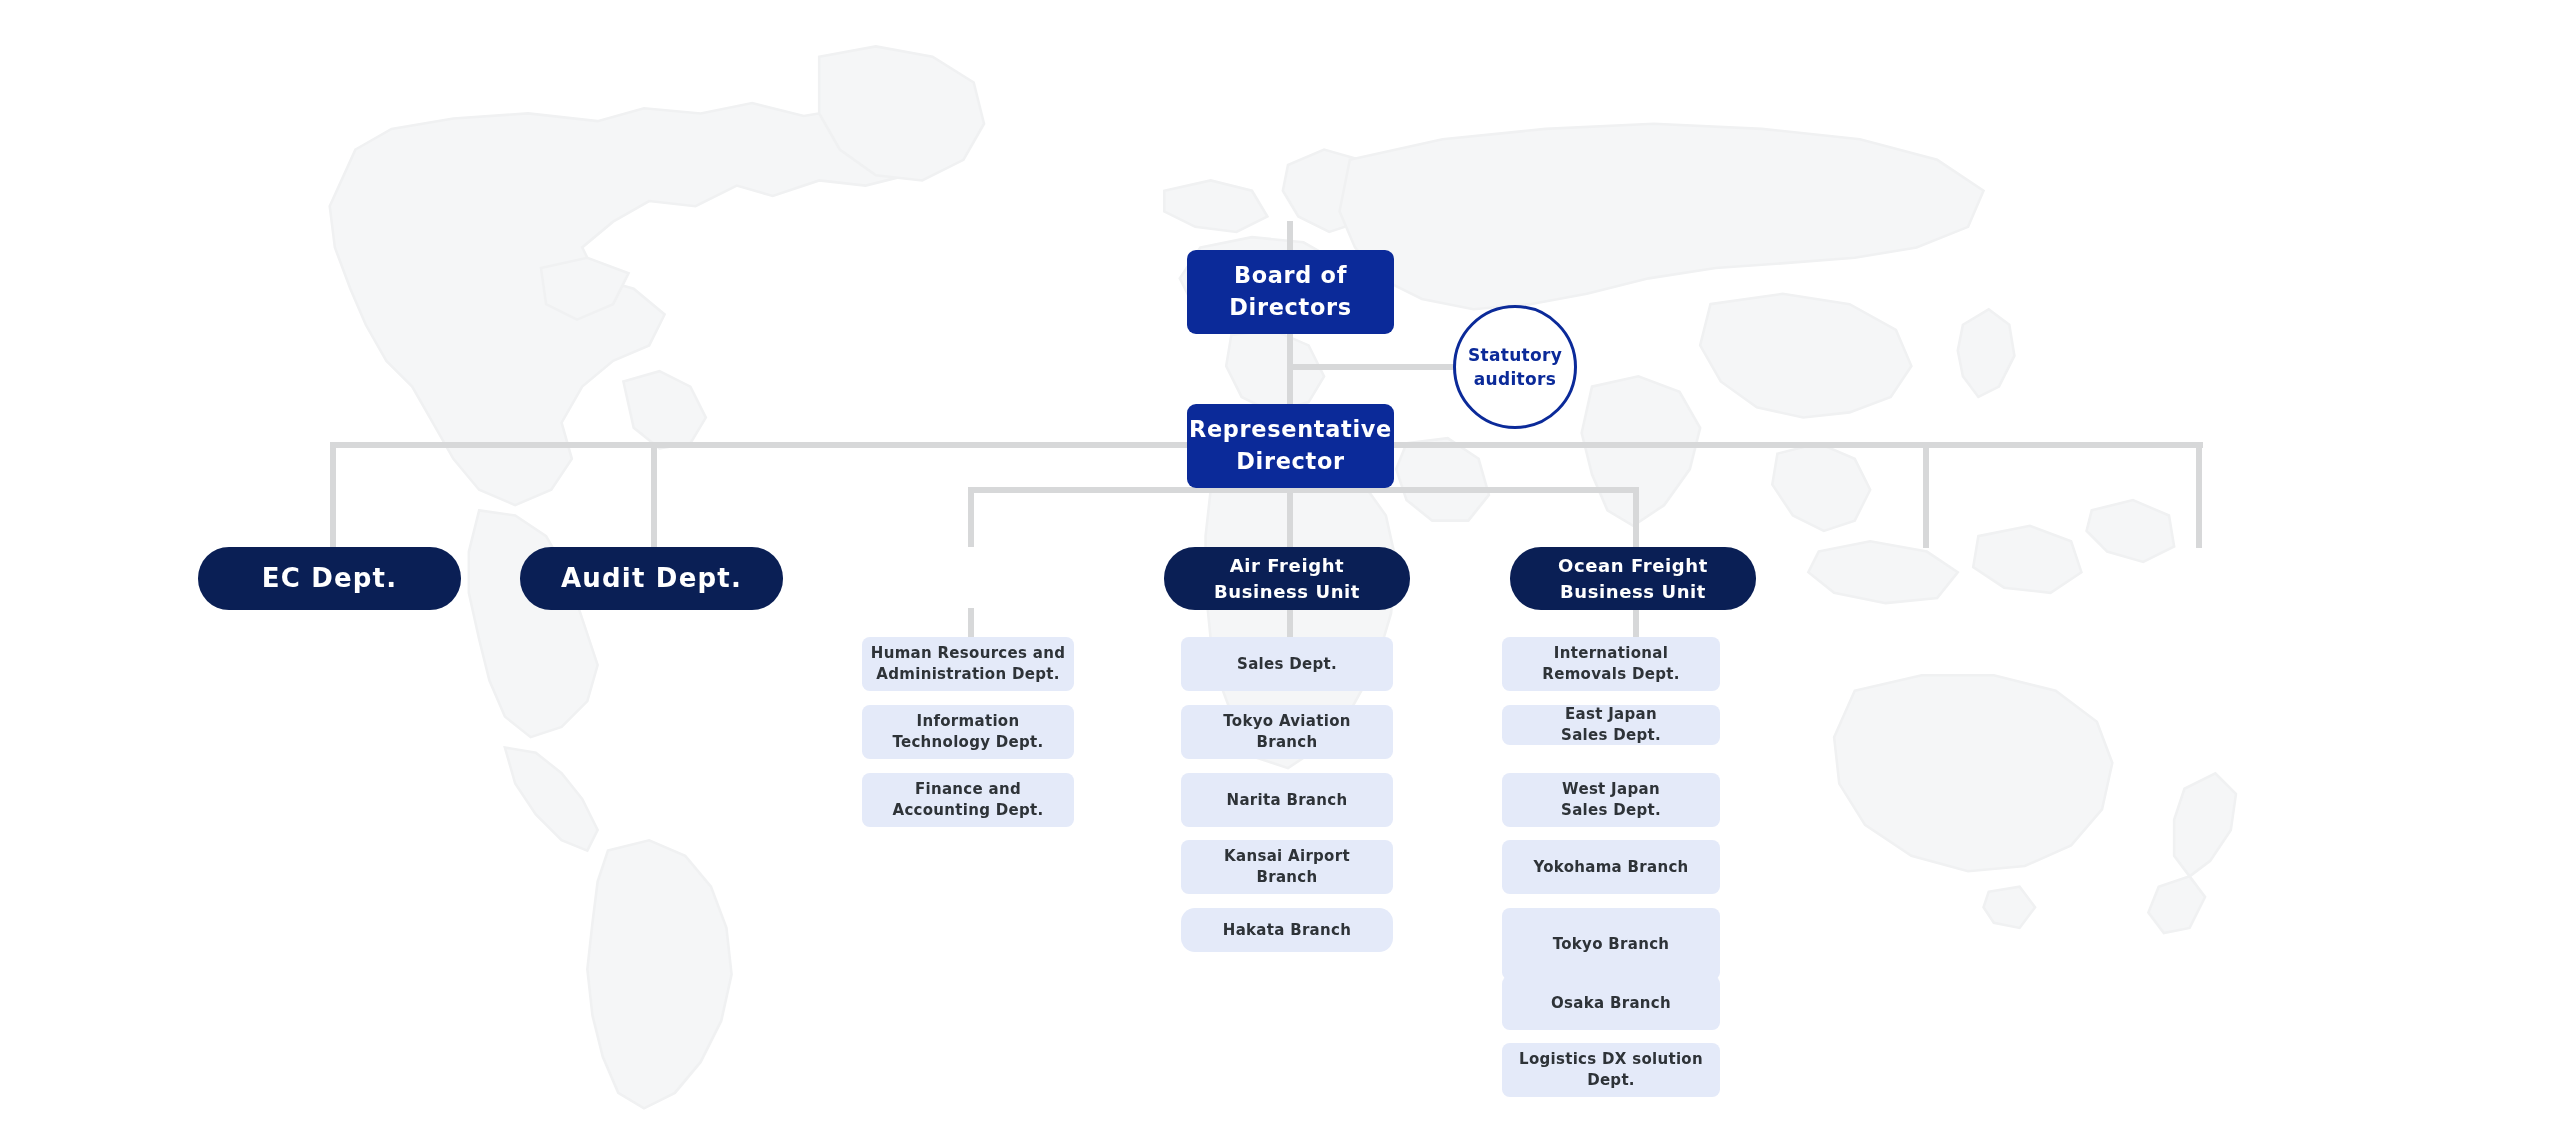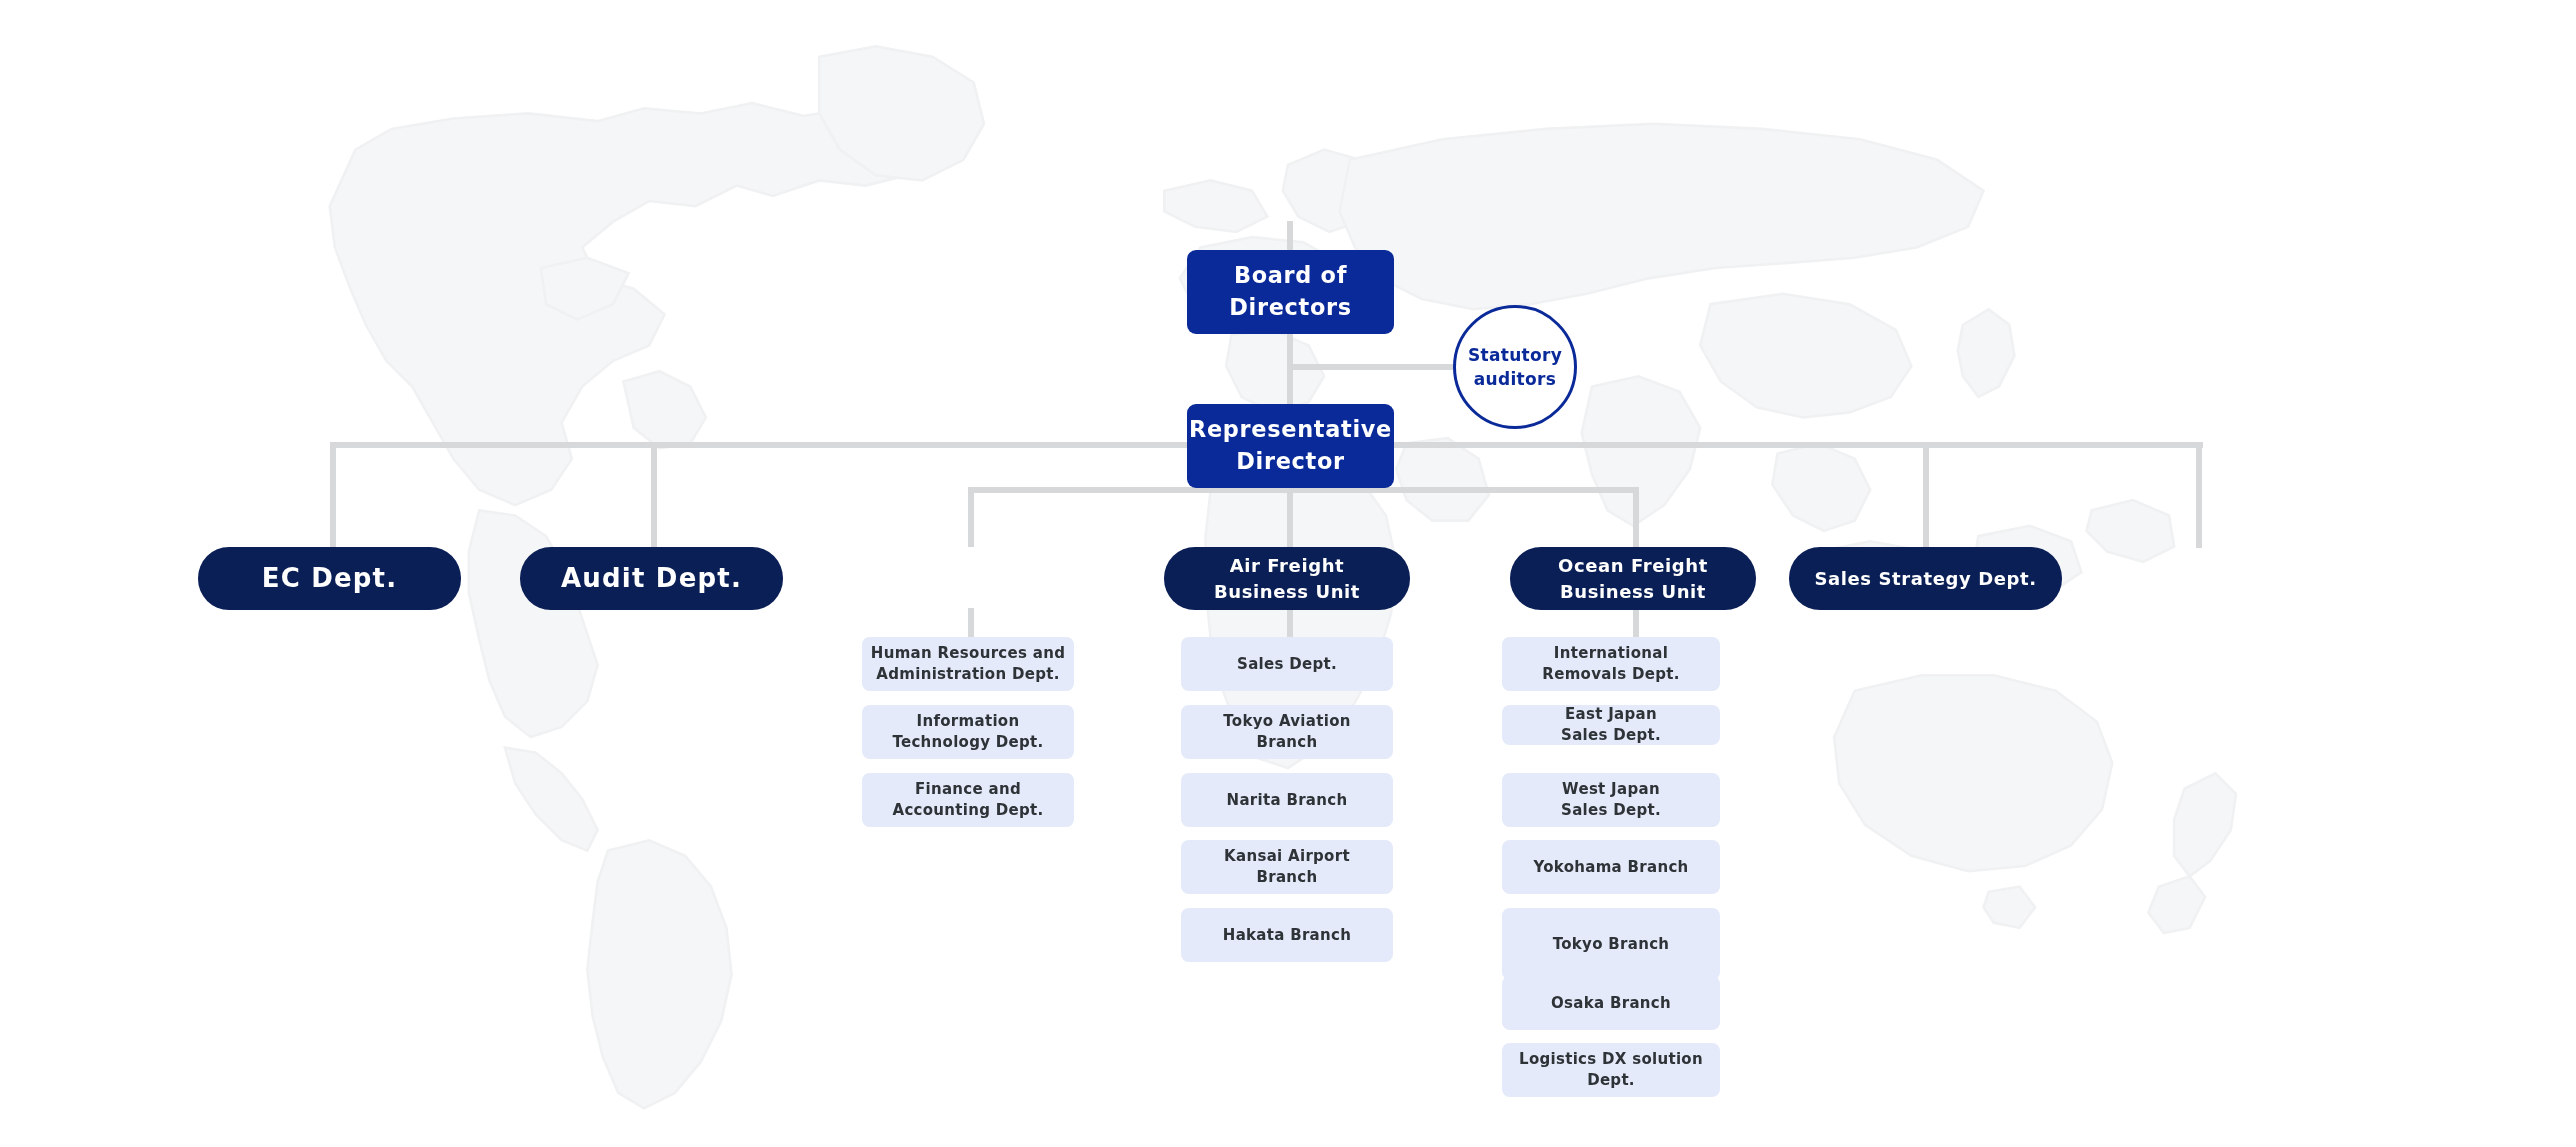--- a/index.html
+++ b/index.html
@@ -252,37 +252,36 @@
 
   <div class="node unit big twoline" style="left:520px; width:263px;">Audit Dept.</div>
 
 
   <div class="node unit med twoline" style="left:1164px; width:246px;">Air Freight
 Business Unit</div>
 
   <div class="node unit med twoline" style="left:1510px; width:246px;">Ocean Freight
 Business Unit</div>
 
-  <div class="node unit med twoline" style="left:1789px; width:273px;">Sales Strategy Dept.</div>
 
 
   <div class="sub twoline" style="left:862px; top:637px; width:212px; height:54px;">Human Resources and
 Administration Dept.</div>
   <div class="sub twoline" style="left:862px; top:705px; width:212px; height:54px;">Information
 Technology Dept.</div>
   <div class="sub twoline" style="left:862px; top:773px; width:212px; height:54px;">Finance and
 Accounting Dept.</div>
 
   <div class="sub twoline" style="left:1181px; top:637px; width:212px; height:54px;">Sales Dept.</div>
   <div class="sub twoline" style="left:1181px; top:705px; width:212px; height:54px;">Tokyo Aviation
 Branch</div>
   <div class="sub twoline" style="left:1181px; top:773px; width:212px; height:54px;">Narita Branch</div>
   <div class="sub twoline" style="left:1181px; top:840px; width:212px; height:54px;">Kansai Airport
 Branch</div>
-  <div class="sub twoline" style="left:1181px; top:908px; width:212px; height:54px;">Hakata Branch</div>
+  <div class="sub twoline" style="left:1181px; top:908px; width:212px; height:44px;border-radius:14px;">Hakata Branch</div>
 
   <div class="sub twoline" style="left:1502px; top:637px; width:218px; height:54px;">International
 Removals Dept.</div>
   <div class="sub twoline" style="left:1502px; top:705px; width:218px; height:40px;">East Japan
 Sales Dept.</div>
   <div class="sub twoline" style="left:1502px; top:773px; width:218px; height:54px;">West Japan
 Sales Dept.</div>
   <div class="sub twoline" style="left:1502px; top:840px; width:218px; height:54px;">Yokohama Branch</div>
   <div class="sub twoline" style="left:1502px; top:908px; width:218px; height:72px;">Tokyo Branch</div>
   <div class="sub twoline" style="left:1502px; top:976px; width:218px; height:54px;">Osaka Branch</div>

